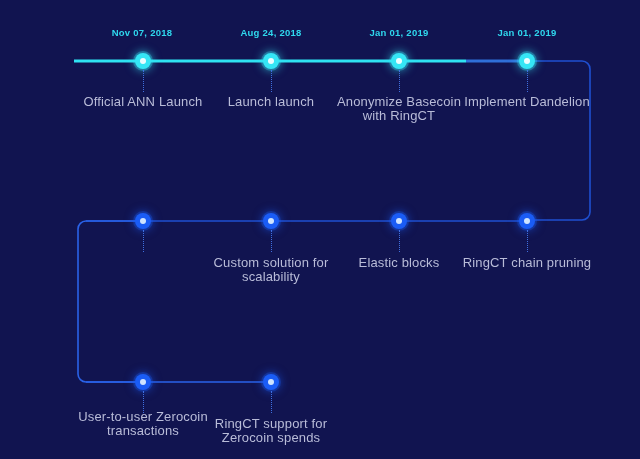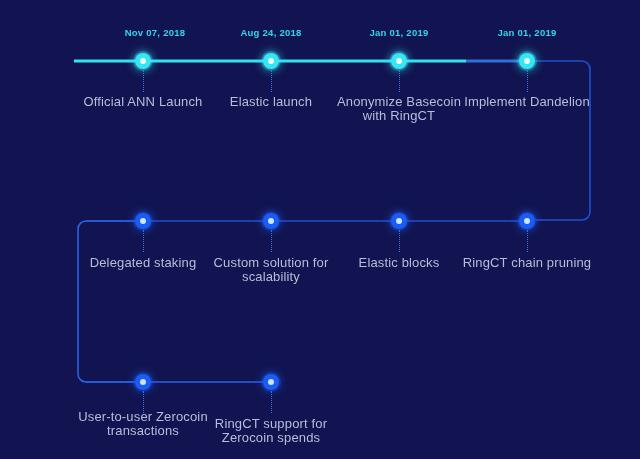--- a/index.html
+++ b/index.html
@@ -95,54 +95,53 @@
 
     <path d="M527 61 H582 A8 8 0 0 1 590 69 V212 A8 8 0 0 1 582 220 H527" fill="none" stroke="#1f4fd0" stroke-width="1.6"></path>
 
     <line x1="86" y1="221" x2="528" y2="221" stroke="#1f4fd0" stroke-width="1.6"></line>
 
     <path d="M143 221 H86 A8 8 0 0 0 78 229 V374 A8 8 0 0 0 86 382 H143" fill="none" stroke="#2a62e8" stroke-width="1.6"></path>
 
     <line x1="86" y1="382" x2="271" y2="382" stroke="#2a62e8" stroke-width="1.6"></line>
   </svg>
 
-  <div class="date" style="left:143px; top:27px;padding-left:24px;">Nov 07, 2018</div>
+  <div class="date" style="left:130px; top:27px;padding-left:24px;">Nov 07, 2018</div>
   <div class="node cyan" style="left:143px; top:61px;">
     <span class="core"></span>
   </div>
   <div class="stem" style="left:143px; top:70px; height:22px;"></div>
   <div class="label" style="left:143px; top:95px; width:140px;">Official ANN Launch</div>
 
   <div class="date" style="left:271px; top:27px;">Aug 24, 2018</div>
   <div class="node cyan" style="left:271px; top:61px;">
     <span class="core"></span>
   </div>
   <div class="stem" style="left:271px; top:70px; height:22px;"></div>
-  <div class="label" style="left:271px; top:95px; width:140px;">Elastic launch</div>
+  <div class="label" style="left:271px; top:95px; width:140px;">Launch launch</div>
 
   <div class="date" style="left:399px; top:27px;">Jan 01, 2019</div>
   <div class="node cyan" style="left:399px; top:61px;">
     <span class="core"></span>
   </div>
   <div class="stem" style="left:399px; top:70px; height:22px;"></div>
   <div class="label" style="left:399px; top:95px; width:150px;">Anonymize Basecoin
 with RingCT</div>
 
   <div class="date" style="left:527px; top:27px;">Jan 01, 2019</div>
   <div class="node cyan" style="left:527px; top:61px;">
     <span class="core"></span>
   </div>
   <div class="stem" style="left:527px; top:70px; height:22px;"></div>
   <div class="label" style="left:527px; top:95px; width:150px;">Implement Dandelion</div>
 
   <div class="node blue" style="left:143px; top:221px;">
     <span class="core"></span>
   </div>
   <div class="stem" style="left:143px; top:230px; height:22px;"></div>
-  <div class="label" style="left:143px; top:256px; width:140px;">Delegated staking</div>
 
   <div class="node blue" style="left:271px; top:221px;">
     <span class="core"></span>
   </div>
   <div class="stem" style="left:271px; top:230px; height:22px;"></div>
   <div class="label" style="left:271px; top:256px; width:140px;">Custom solution for
 scalability</div>
 
   <div class="node blue" style="left:399px; top:221px;">
     <span class="core"></span>

